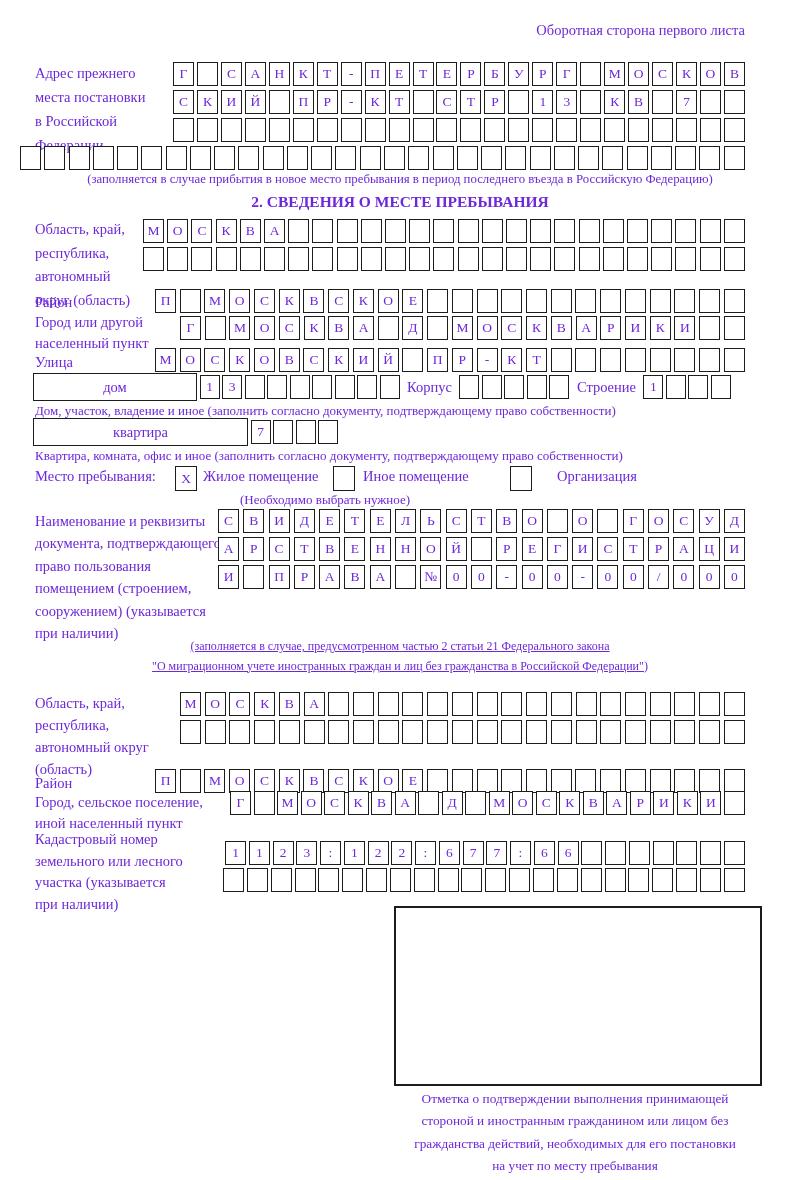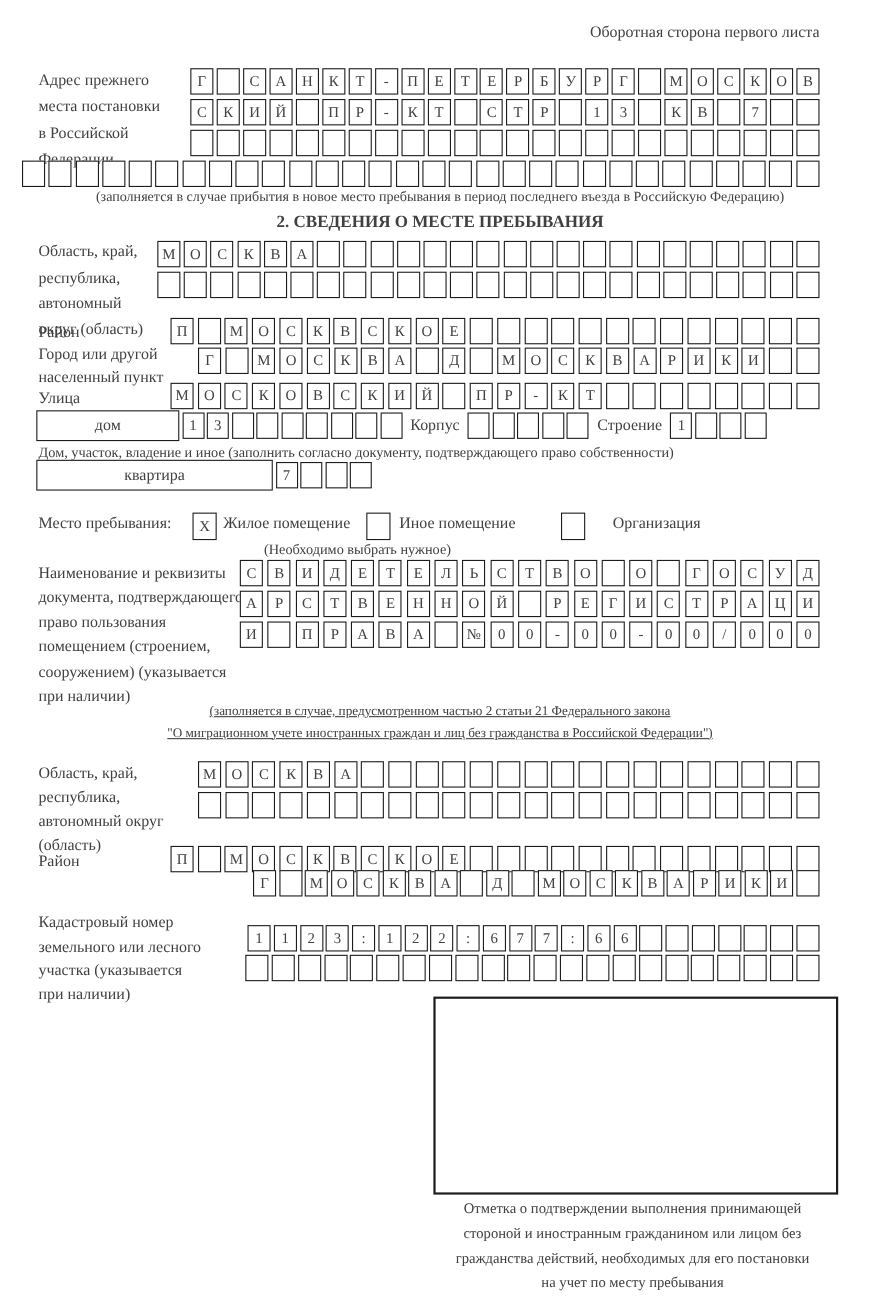--- a/index.html
+++ b/index.html
@@ -1,17 +1,17 @@
 <!DOCTYPE html>
 <html><head>
 <meta charset="utf-8">
 <style>
   html,body{margin:0;padding:0;background:#fff;}
   .page{position:relative;width:800px;height:1180px;background:#fff;overflow:hidden;
-        font-family:"Liberation Serif","DejaVu Serif",serif;color:#404040;}
+        font-family:"Liberation Serif","DejaVu Serif",serif;color:#6d28d9;}
   .abs{position:absolute;}
   .lbl{font-size:14.5px;line-height:24px;white-space:pre-line;}
   .pre{white-space:pre-line;}
   .cap{font-size:12.8px;}
   .h{font-weight:bold;font-size:15.5px;}
   .center{left:0;width:800px;text-align:center;}
   .boxrow{position:absolute;display:flex;justify-content:space-between;}
   .cell{box-sizing:border-box;width:21px;height:24px;border:1.6px solid #1c1c1c;
         display:flex;align-items:center;justify-content:center;
         font-size:13.5px;background:#fff;flex:0 0 auto;}
@@ -287,21 +287,21 @@
       <div class="cell"></div>
       <div class="cell"></div>
       <div class="cell"></div>
       <div class="cell"></div>
       <div class="cell"></div>
       <div class="cell"></div>
       <div class="cell"></div>
     </div>
 
   <div class="cellrow" style="top:373px;left:33px;">
-    <div class="widebox" style="width:130px;">дом</div>
+    <div class="widebox" style="width:164px;">дом</div>
     <div class="grp">
         <div class="cell">1</div>
         <div class="cell">3</div>
         <div class="cell"></div>
         <div class="cell"></div>
         <div class="cell"></div>
         <div class="cell"></div>
         <div class="cell"></div>
         <div class="cell"></div>
         <div class="cell"></div>
@@ -315,31 +315,32 @@
         <div class="cell"></div>
       </div>
     <div class="inlbl">Строение</div>
     <div class="grp">
         <div class="cell">1</div>
         <div class="cell"></div>
         <div class="cell"></div>
         <div class="cell"></div>
       </div>
   </div>
-  <div class="abs" style="top:403px;left:35px;font-size:13px;">Дом, участок, владение и иное (заполнить согласно документу, подтверждающего право собственности)</div>
+  <div class="abs" style="top:403px;left:35px;font-size:13px;">Дом, участок, владение и иное (заполнить согласно документу, подтверждающему право собственности)</div>
 
   <div class="cellrow" style="top:418px;left:33px;">
     <div class="widebox" style="width:215px;">квартира</div>
     <div class="grp">
         <div class="cell">7</div>
         <div class="cell"></div>
         <div class="cell"></div>
         <div class="cell"></div>
       </div>
   </div>
+  <div class="abs" style="top:448px;left:35px;font-size:13px;">Квартира, комната, офис и иное (заполнить согласно документу, подтверждающему право собственности)</div>
 
   <div class="abs" style="top:468px;left:35px;font-size:14.5px;">Место пребывания:</div>
   <div class="chk" style="top:466px;left:175px;">X</div>
   <div class="abs" style="top:468px;left:203px;font-size:14.5px;">Жилое помещение</div>
   <div class="chk" style="top:466px;left:333px;"></div>
   <div class="abs" style="top:468px;left:363px;font-size:14.5px;">Иное помещение</div>
   <div class="chk" style="top:466px;left:510px;"></div>
   <div class="abs" style="top:468px;left:557px;font-size:14.5px;">Организация</div>
   <div class="abs" style="top:492px;left:240px;font-size:13px;">(Необходимо выбрать нужное)</div>
 
@@ -498,20 +499,22 @@
       <div class="cell"></div>
       <div class="cell"></div>
       <div class="cell"></div>
       <div class="cell"></div>
       <div class="cell"></div>
       <div class="cell"></div>
       <div class="cell"></div>
       <div class="cell"></div>
     </div>
 
+  <div class="abs lbl" style="top:792px;left:35px;line-height:21px;">Город, сельское поселение,
+иной населенный пункт</div>
   <div class="boxrow" style="top:791px;left:230px;width:515px;">
       <div class="cell">Г</div>
       <div class="cell"></div>
       <div class="cell">М</div>
       <div class="cell">О</div>
       <div class="cell">С</div>
       <div class="cell">К</div>
       <div class="cell">В</div>
       <div class="cell">А</div>
       <div class="cell"></div>

